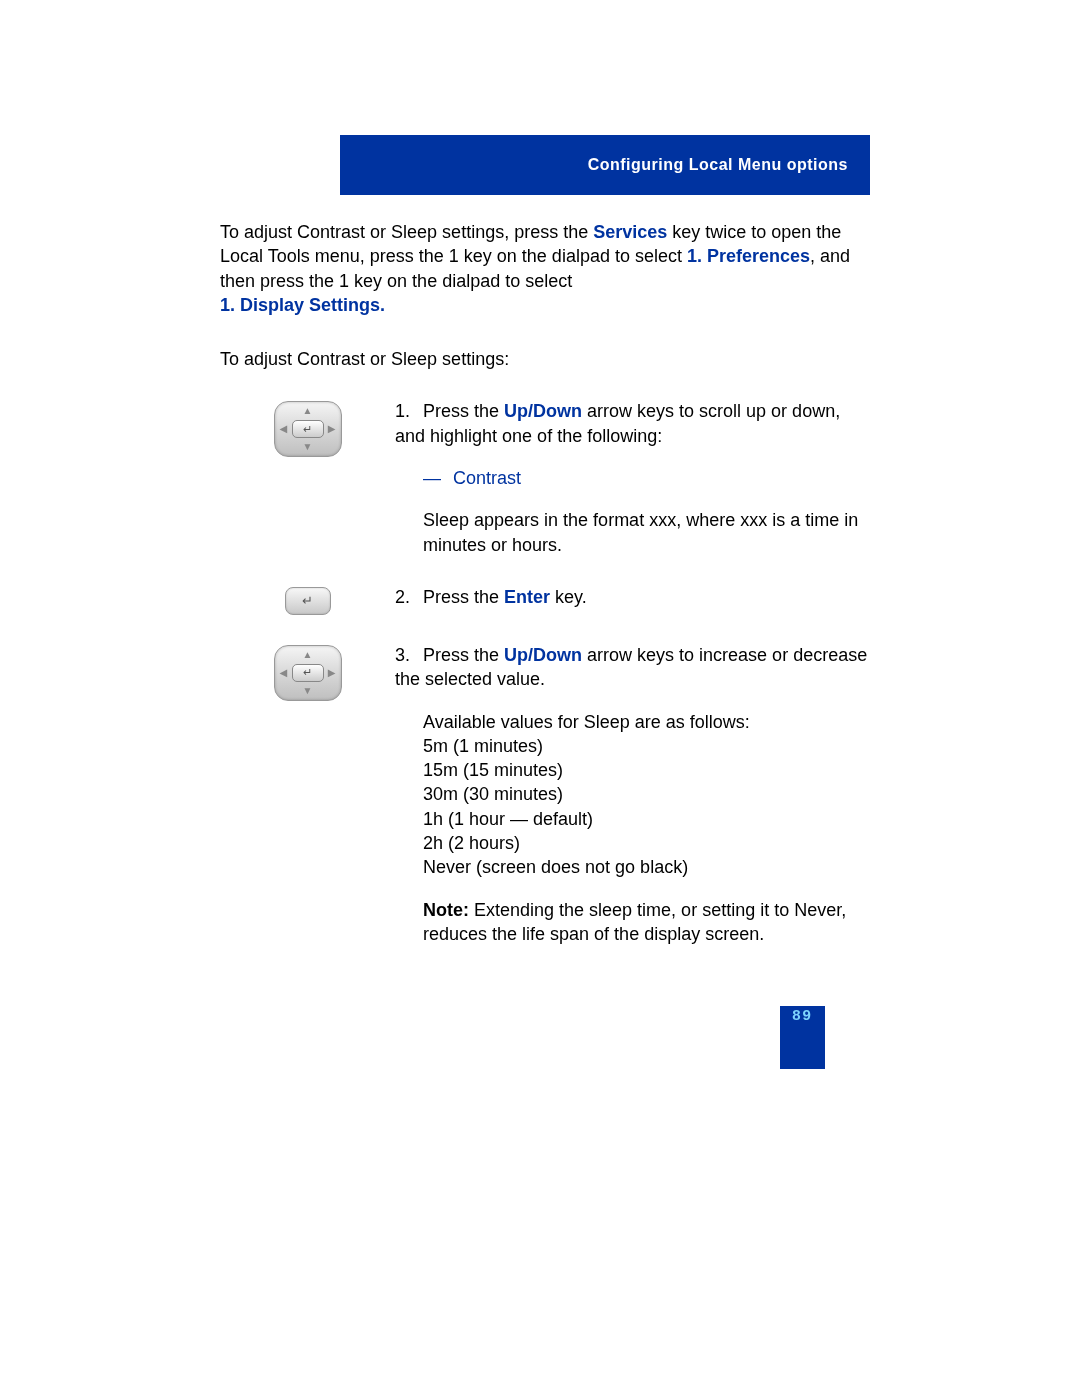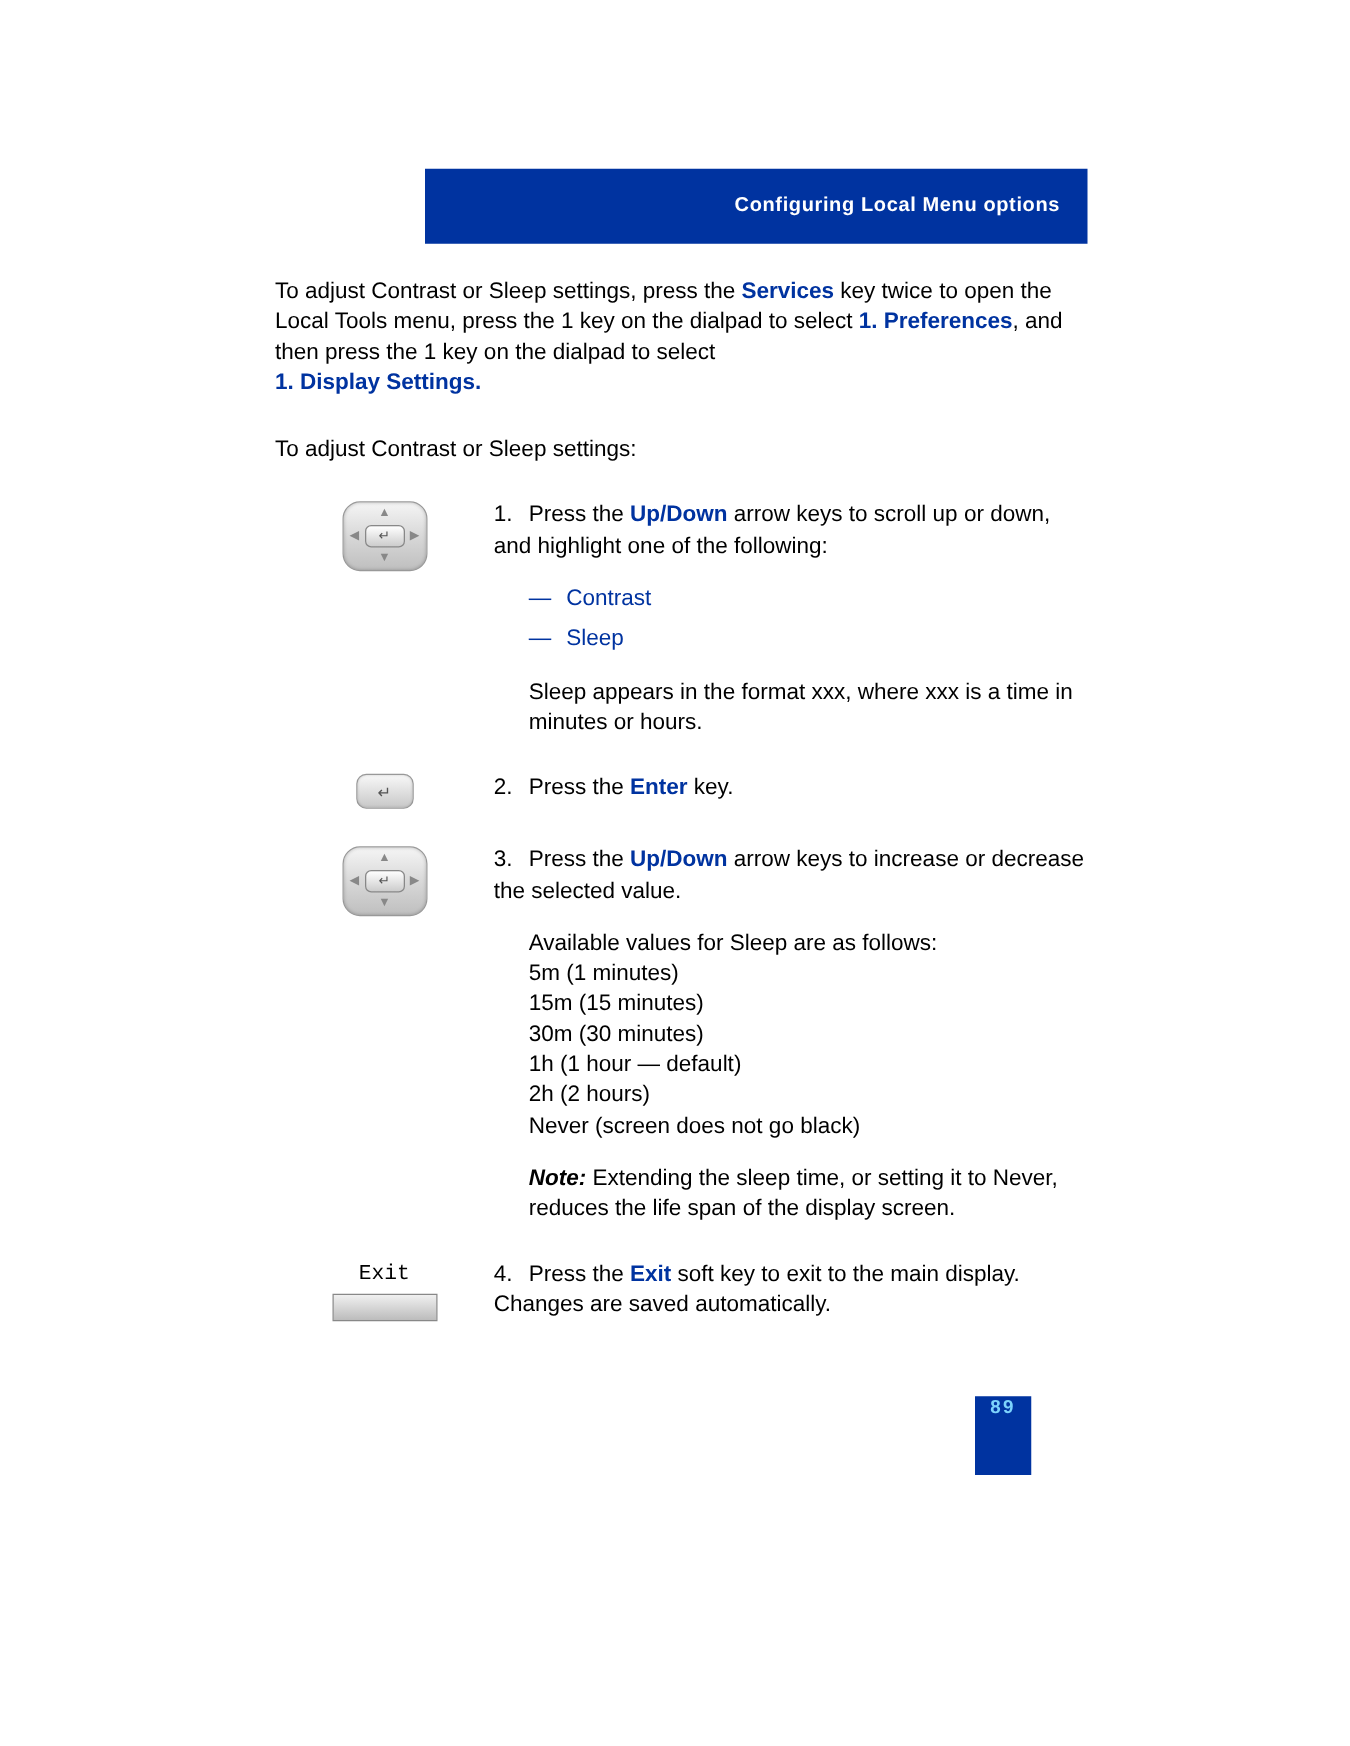--- a/index.html
+++ b/index.html
@@ -85,21 +85,20 @@
     font-weight: normal;
   }
   .dash-list .row {
     margin-bottom: 8px;
   }
   .dash-list .dash {
     display: inline-block;
     width: 30px;
   }
   .note-label {
-    font-style: italic;
     font-weight: bold;
   }
   
   .nav-btn {
     width: 66px;
     height: 54px;
     border-radius: 14px;
     background: linear-gradient(180deg, #f5f5f5 0%, #d8d8d8 50%, #bfbfbf 100%);
     border: 1px solid #999;
     position: relative;
@@ -211,21 +210,20 @@
                 <span class="enter-glyph">↵</span>
               </div>
           </div>
         </div>
         <div class="text-col step-text">
           <p>
             <span class="step-num">1.</span><span>Press the </span><span class="blue-bold">Up/Down</span><span> arrow keys to scroll up or down, and highlight one of the following:</span>
           </p>
           <div class="dash-list">
             <div class="row"><span class="dash">—</span><span>Contrast</span></div>
-            <div class="row"><span class="dash">—</span><span>Sleep</span></div>
           </div>
           <p class="last" style="margin-left:28px;">Sleep appears in the format xxx, where xxx is a time in minutes or hours.</p>
         </div>
       </div>
 
       <div class="step-row">
         <div class="icon-col">
           <div class="enter-btn">
               <span class="enter-glyph" style="font-size:13px;">↵</span>
             </div>
@@ -261,33 +259,20 @@
             <span>1h (1 hour — default)</span><br>
             <span>2h (2 hours)</span><br>
             <span>Never (screen does not go black)</span>
           </p>
           <p class="last" style="margin-left:28px; margin-top:18px;">
             <span class="note-label">Note:</span><span> Extending the sleep time, or setting it to Never, reduces the life span of the display screen.</span>
           </p>
         </div>
       </div>
 
-      <div class="step-row">
-        <div class="icon-col">
-          <div class="exit-block">
-            <span class="exit-label">Exit</span>
-            <div class="exit-btn"></div>
-          </div>
-        </div>
-        <div class="text-col step-text">
-          <p class="last">
-            <span class="step-num">4.</span><span>Press the </span><span class="blue-bold">Exit</span><span> soft key to exit to the main display. Changes are saved automatically.</span>
-          </p>
-        </div>
-      </div>
 
     </div>
   </div>
 
   <div class="page-num-box">
     <span>89</span>
   </div>
 
 </div>
 

